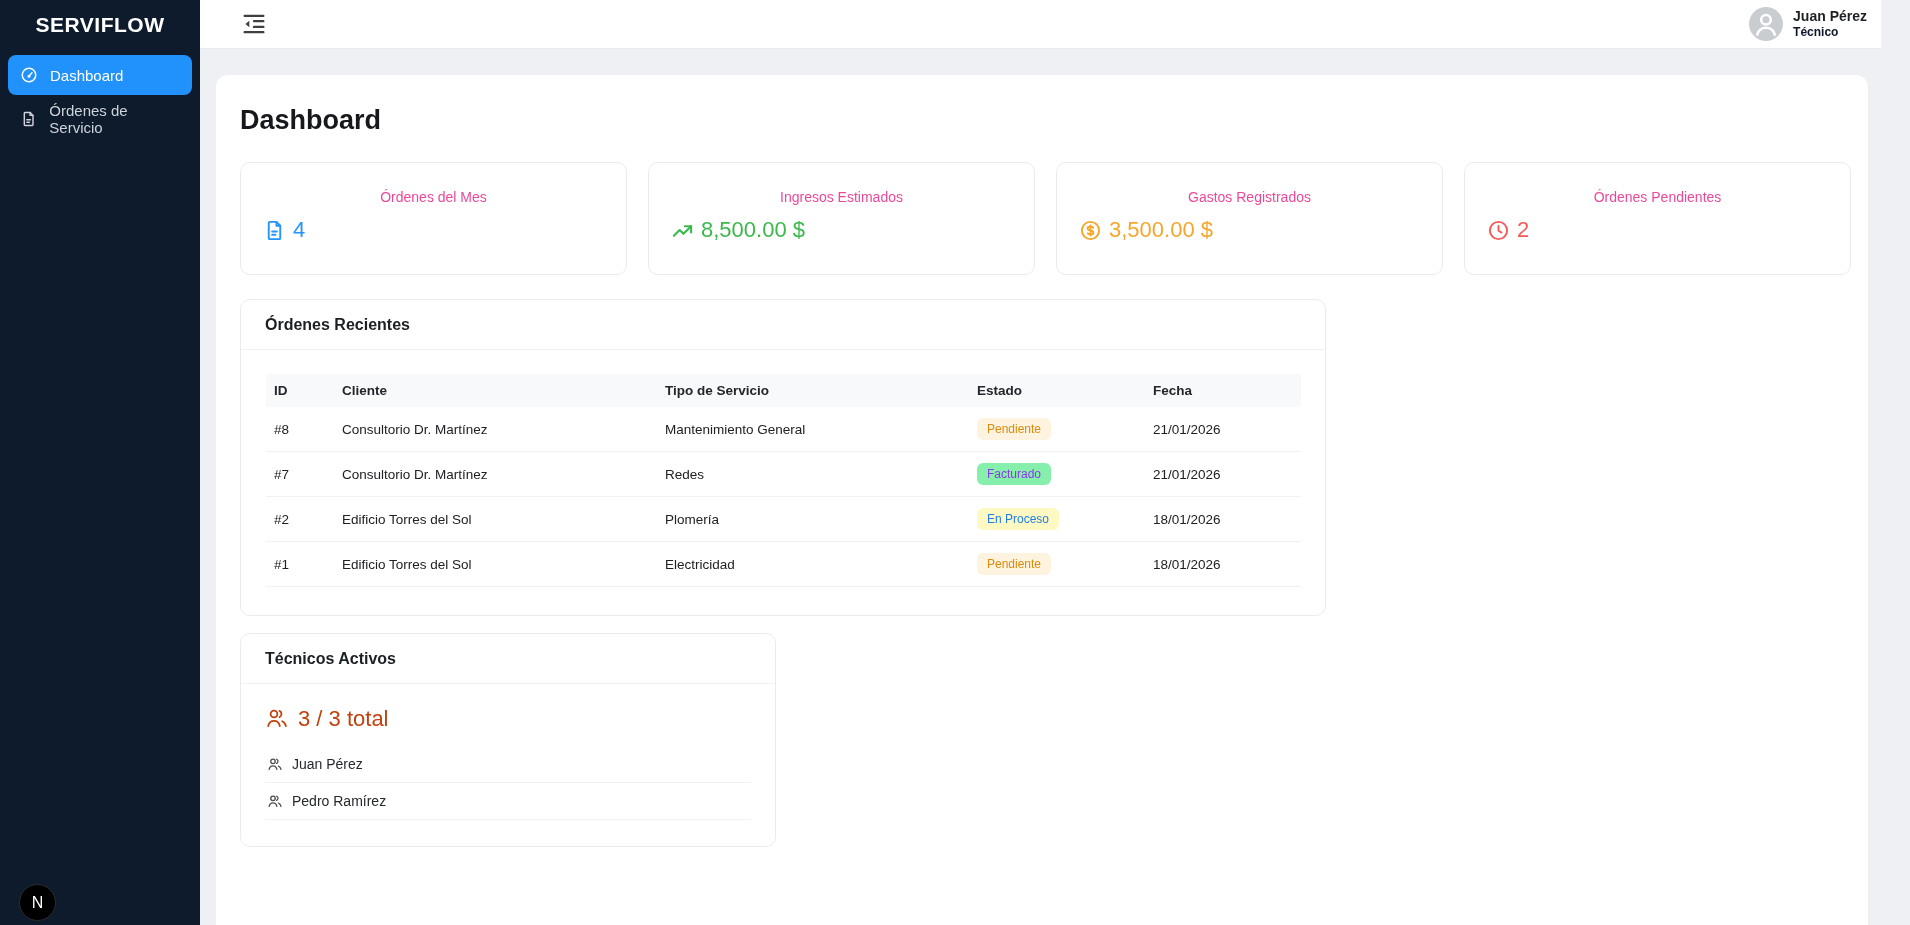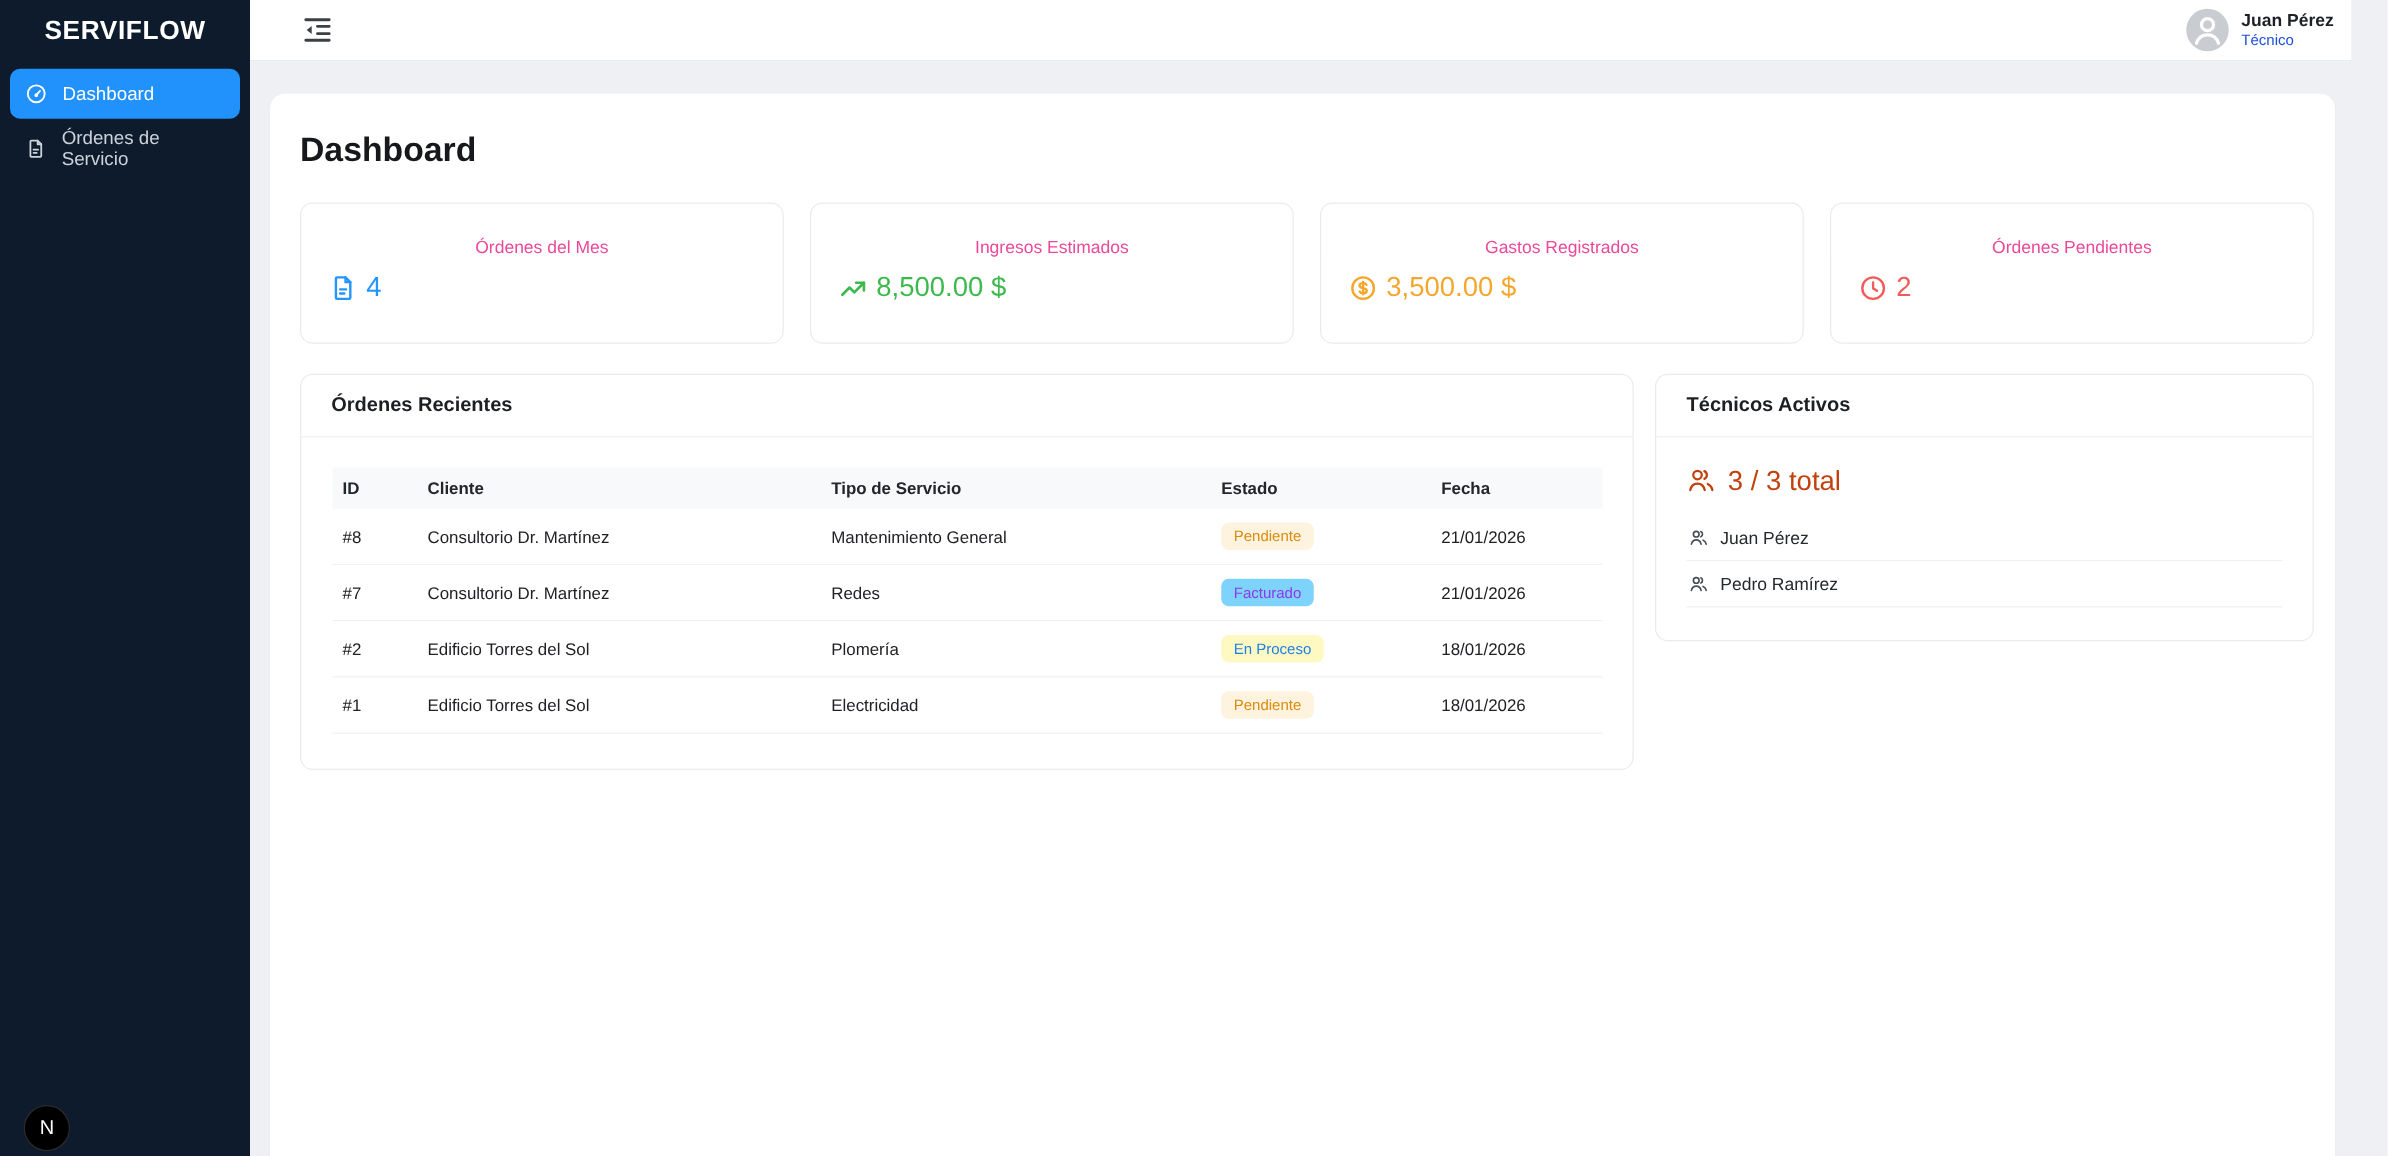--- a/index.html
+++ b/index.html
@@ -58,21 +58,21 @@
     width: 28px; height: 28px; display: flex; align-items: center; justify-content: center;
     color: #3c4043;
   }
   .user-block { display: flex; align-items: center; gap: 10px; cursor: pointer; }
   .avatar {
     width: 34px; height: 34px; border-radius: 50%;
     background: #c9cdd2; display: flex; align-items: center; justify-content: center;
   }
   .user-texts { display: flex; flex-direction: column; line-height: 1.25; }
   .user-name { font-size: 14px; font-weight: 700; color: #1d2126; }
-  .user-role { font-size: 12px; color: #1d4ed8; }
+  .user-role { font-size: 12px; color: #0f172a; font-weight: bold; }
 
   
   .content-wrap { flex: 1; padding: 26px 13px 0 16px; overflow: hidden; }
   .content-card {
     background: #ffffff;
     border-radius: 12px 12px 0 0;
     height: 100%;
     padding: 30px 17px 0 24px;
     box-shadow: 0 1px 2px rgba(0,0,0,.03);
   }
@@ -83,21 +83,21 @@
   .stat-card {
     flex: 1; height: 113px;
     background: #fff; border: 1px solid #e9ecef; border-radius: 10px;
     padding: 26px 22px;
   }
   .stat-label { font-size: 14px; color: #ec4899; margin-bottom: 12px; text-align: center; }
   .stat-value { display: flex; align-items: center; gap: 7px; font-size: 22px; }
   .stat-value .sv-icon { width: 23px; height: 23px; display: inline-flex; }
 
   
-  .panels { display: flex; gap: 17px; align-items: flex-start; }
+  .panels { display: flex; gap: 17px; align-items: flex-start; flex-direction: column; }
   .panel {
     background: #fff; border: 1px solid #e9ecef; border-radius: 10px;
   }
   .panel-header {
     padding: 16px 24px 15px 24px;
     font-size: 16px; font-weight: 700; color: #1c1f23;
     border-bottom: 1px solid #eef0f2;
   }
   .orders-panel { width: 1086px; }
   .tech-panel { width: 536px; }
@@ -113,21 +113,21 @@
     background: #f8f9fa;
     font-weight: 700; font-size: 13.5px; color: #23262a;
   }
   .t-head > div { padding: 9px 8px; }
   .t-body .t-row { border-bottom: 1px solid #f0f1f3; font-size: 13.5px; }
   .t-body .t-row > div { padding: 11px 8px; }
   .badge {
     display: inline-block; padding: 4px 10px; border-radius: 6px; font-size: 12px;
   }
   .badge-pendiente { background: #fdf3de; color: #dd8b0d; }
-  .badge-facturado { background: #7dd3fc; color: #8f35f0; }
+  .badge-facturado { background: #86efac; color: #8f35f0; }
   .badge-enproceso { background: #fef9c3; color: #1f7fe8; }
 
   
   .tech-body { padding: 22px 24px 26px 24px; }
   .tech-count {
     display: flex; align-items: flex-start; gap: 9px;
     color: #c2410c; font-size: 22px; margin-bottom: 14px;
   }
   .tech-count .tc-icon { width: 24px; height: 24px; display: inline-flex; }
   .tech-item {

